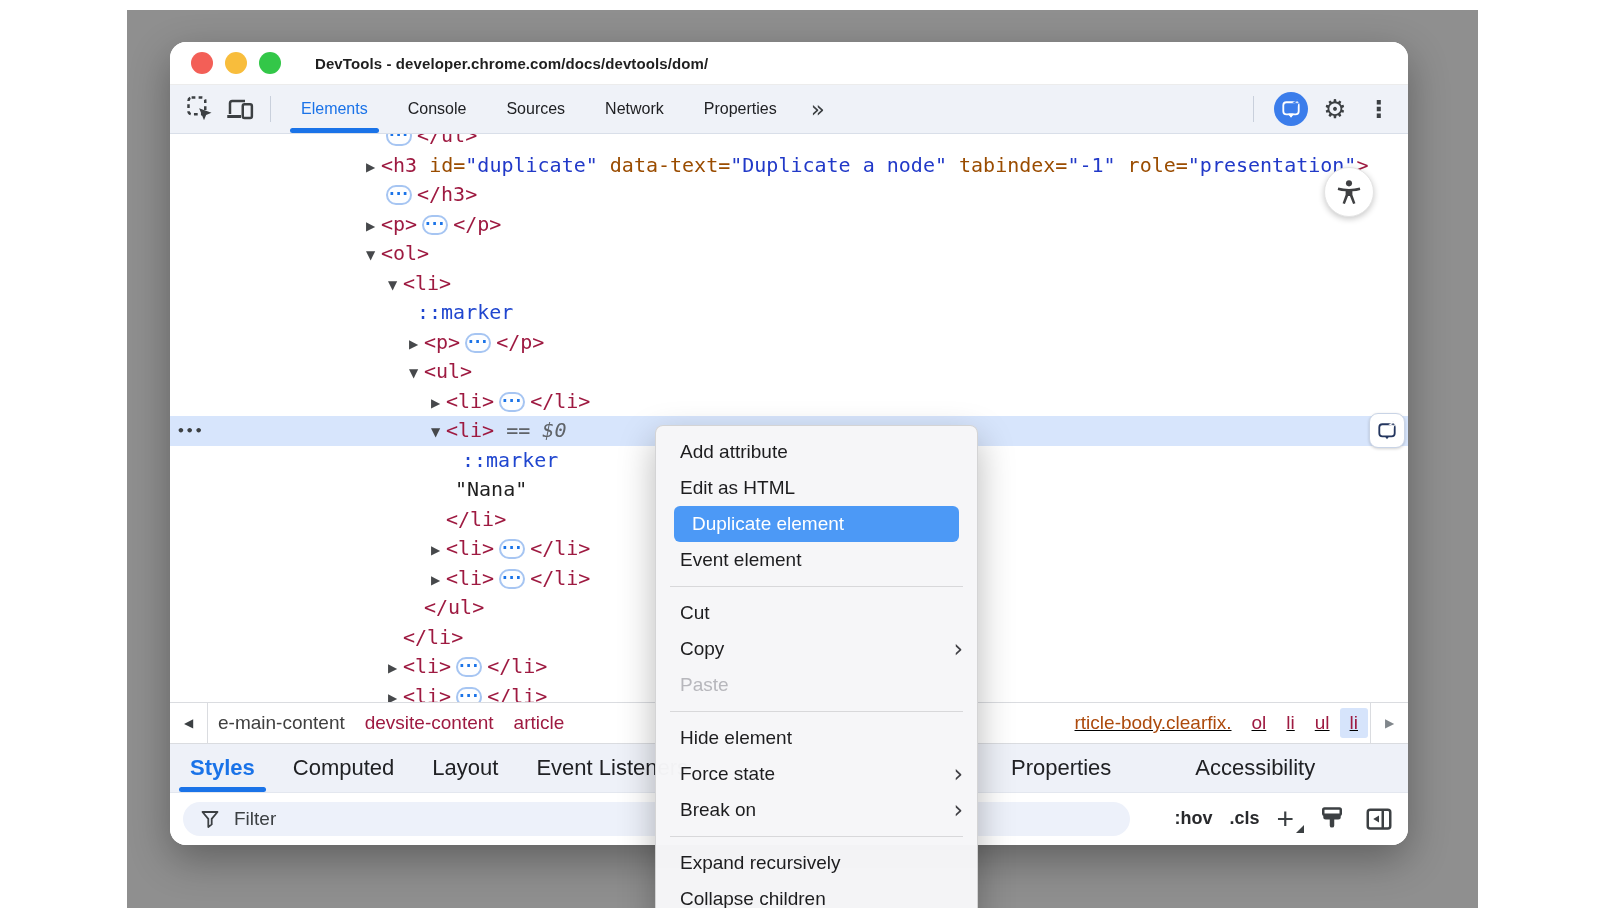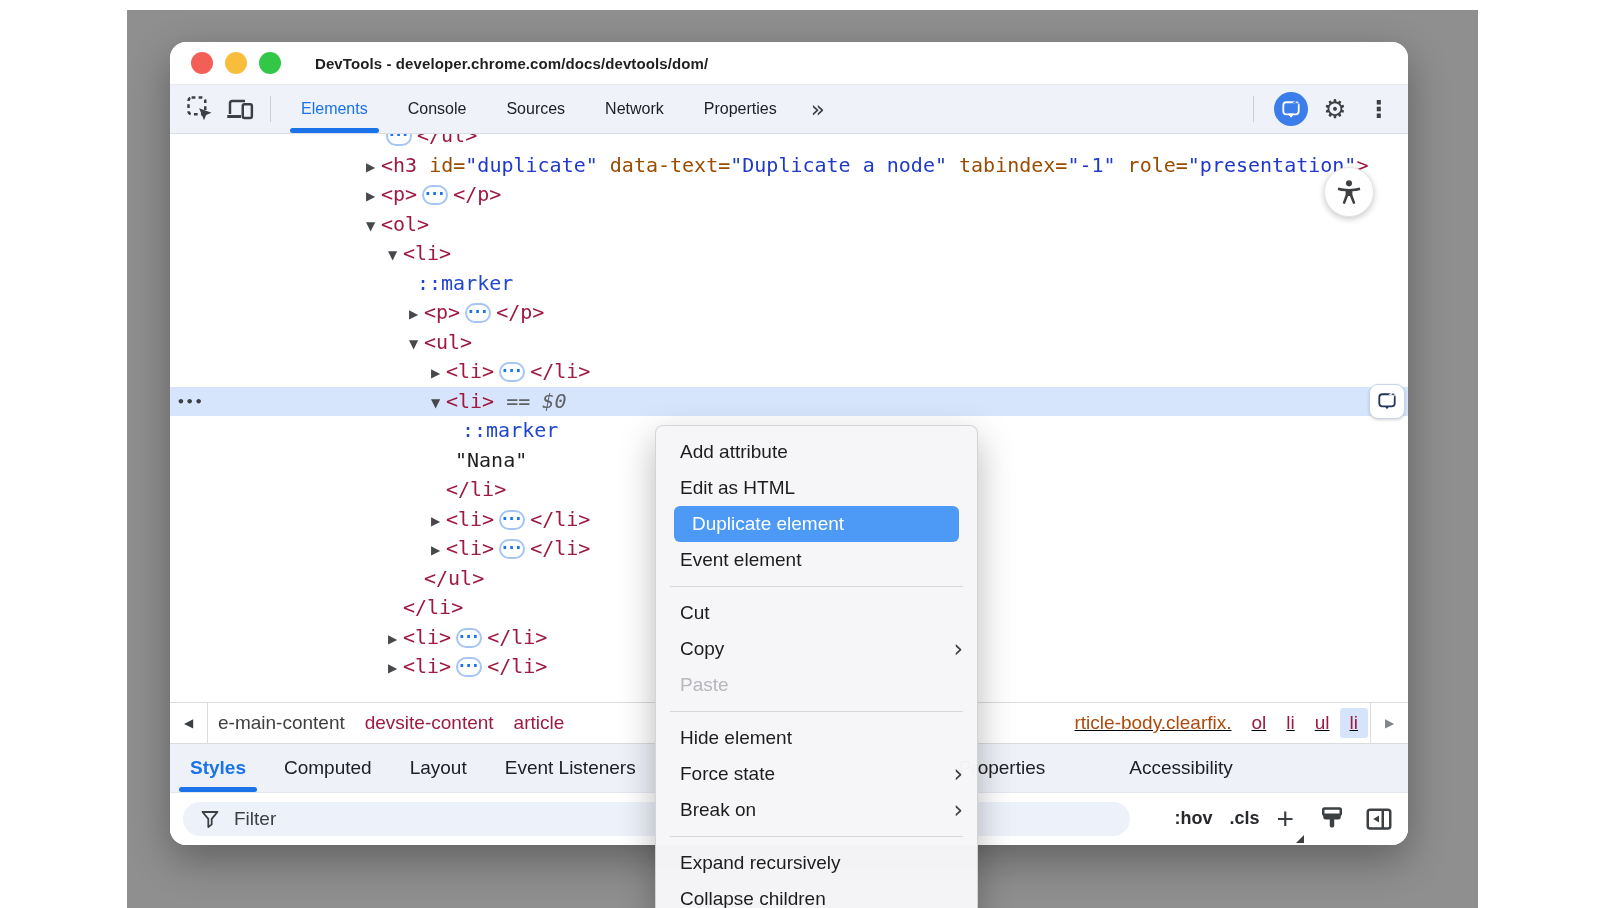--- a/index.html
+++ b/index.html
@@ -58,31 +58,31 @@
   .crumb-scroll.right{border-left:1px solid #dadce0;color:#80868b;}
   .crumb-group{display:flex;align-items:center;}
   .crumb-group.left{margin-left:0;}
   .crumb-group.right{margin-left:auto;margin-right:2px;text-decoration:underline;}
   .crumb{padding:4px 10px;border-radius:3px;white-space:nowrap;}
   .crumb.c-dark{color:#404040;} .crumb.c-tag{color:var(--tag);} .crumb.c-class{color:var(--classcrumb);}
   .crumb.selected{background:#d6e4fb;}
 
   
   .styles-tabbar{height:48px;background:#eef1f8;border-top:1px solid #dadce0;border-bottom:1px solid #e3e7ef;
-    display:flex;align-items:center;font-size:19px;padding-left:1px;}
+    display:flex;align-items:center;font-size:22px;padding-left:1px;}
   .stab{position:relative;display:flex;align-items:center;height:100%;padding:0 19px;color:#202124;}
   .stab.active{color:var(--accent);font-weight:600;}
   .stab.active::after{content:"";position:absolute;left:8px;right:8px;bottom:0;height:5px;border-radius:4px;background:var(--accent);}
   .stab.props-gap{margin-left:285px;}
   .stab.acc-gap{margin-left:46px;}
 
   .filter-bar{height:57px;background:#fff;position:relative;}
   .filter-pill{position:absolute;left:13px;top:9px;width:947px;height:34px;border-radius:17px;background:#edf1fa;
     display:flex;align-items:center;padding-left:16px;gap:13px;font-size:19px;color:#3c4043;box-sizing:border-box;}
-  .filter-right{position:absolute;right:14px;top:0;height:51px;display:flex;gap:17px;}
+  .filter-right{position:absolute;right:14px;top:0;height:51px;display:flex;align-items:center;gap:17px;}
   .toggle-txt{font-size:18px;font-weight:600;color:#28292c;background:none;border:none;padding:0;}
   .plus-btn{position:relative;font-size:30px;font-weight:400;color:#3c4043;background:none;border:none;padding:0 6px 0 0;line-height:30px;}
   .plus-btn::after{content:"";position:absolute;right:-4px;bottom:1px;border-left:8px solid transparent;border-bottom:8px solid #3c4043;}
   .icon-btn{background:none;border:none;padding:0;display:grid;place-items:center;}
 
   
   .context-menu{position:absolute;left:655px;top:425px;width:323px;background:rgba(246,246,248,.98);
     border:1px solid rgba(0,0,0,.14);border-radius:8px;box-shadow:0 14px 36px rgba(0,0,0,.28);
     padding:8px 0 10px 0;z-index:50;box-sizing:border-box;}
   .menu-item{height:36px;display:flex;align-items:center;padding:0 14px 0 24px;font-size:19px;color:#1d1d1f;}
@@ -141,20 +141,21 @@
           </svg>
         </button>
         <button class="glyph-btn gear">⚙</button>
         <button class="glyph-btn kebab">⋮</button>
       </div>
     </div>
 
     <div class="dom-tree" id="dom-tree">
         <div class="trow" style="padding-left: 211px;"><span class="pill">···</span><span class="tok-tag">&lt;/ul&gt;</span></div>
         <div class="trow" style="padding-left: 196px;"><span class="arrow">▶</span><span class="tok-tag">&lt;h3</span><span class="tok-plain"> </span><span class="tok-attr">id=</span><span class="tok-val">"duplicate"</span><span class="tok-plain"> </span><span class="tok-attr">data-text=</span><span class="tok-val">"Duplicate a node"</span><span class="tok-plain"> </span><span class="tok-attr">tabindex=</span><span class="tok-val">"-1"</span><span class="tok-plain"> </span><span class="tok-attr">role=</span><span class="tok-val">"presentation"</span><span class="tok-tag">&gt;</span></div>
+        <div class="trow" style="padding-left: 211px;"><span class="pill">···</span><span class="tok-tag">&lt;/h3&gt;</span></div>
         <div class="trow" style="padding-left: 196px;"><span class="arrow">▶</span><span class="tok-tag">&lt;p&gt;</span><span class="pill">···</span><span class="tok-tag">&lt;/p&gt;</span></div>
         <div class="trow" style="padding-left: 196px;"><span class="arrow">▼</span><span class="tok-tag">&lt;ol&gt;</span></div>
         <div class="trow" style="padding-left: 218px;"><span class="arrow">▼</span><span class="tok-tag">&lt;li&gt;</span></div>
         <div class="trow" style="padding-left: 247px;"><span class="tok-pseudo">::marker</span></div>
         <div class="trow" style="padding-left: 239px;"><span class="arrow">▶</span><span class="tok-tag">&lt;p&gt;</span><span class="pill">···</span><span class="tok-tag">&lt;/p&gt;</span></div>
         <div class="trow" style="padding-left: 239px;"><span class="arrow">▼</span><span class="tok-tag">&lt;ul&gt;</span></div>
         <div class="trow" style="padding-left: 261px;"><span class="arrow">▶</span><span class="tok-tag">&lt;li&gt;</span><span class="pill">···</span><span class="tok-tag">&lt;/li&gt;</span></div>
         <div class="trow selected" style="padding-left: 261px;"><span class="arrow">▼</span><span class="tok-tag">&lt;li&gt;</span><span class="tok-plain"> </span><span class="tok-eq">==</span><span class="tok-plain"> </span><span class="tok-var">$0</span><span class="gutter-dots">•••</span><button class="row-badge">
             <svg width="22" height="22" viewBox="0 0 24 24">
               <rect x="3.6" y="4.6" width="16.8" height="13.2" rx="3.4" fill="none" stroke="#24365f" stroke-width="2"></rect>

